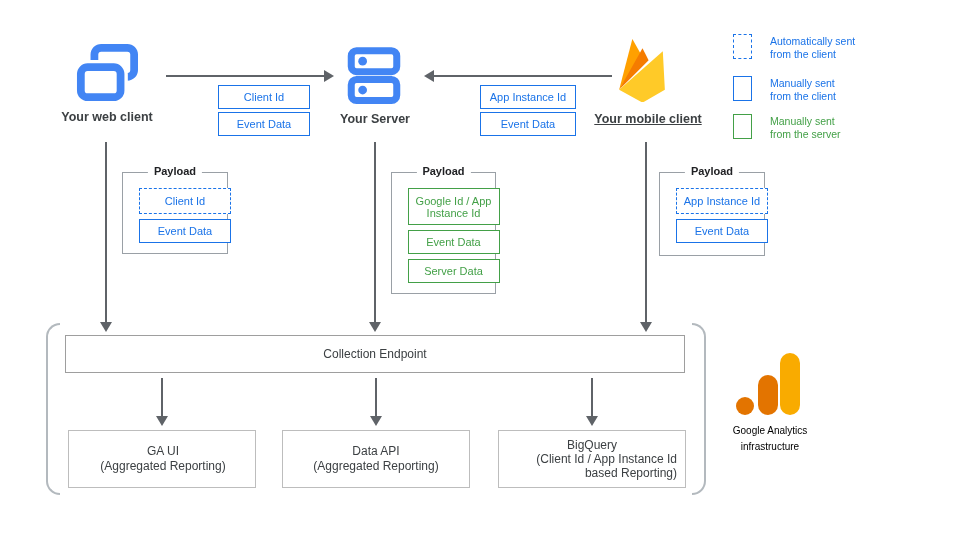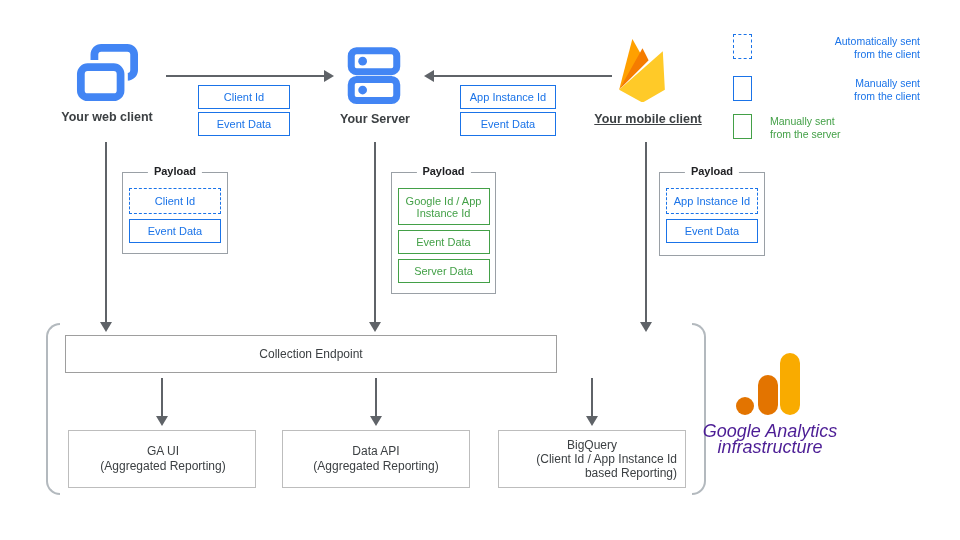--- a/index.html
+++ b/index.html
@@ -12,61 +12,61 @@
   .node-label{font-size:12.5px;font-weight:600;color:#3c4043;text-align:center;}
   
   .hline{height:2px;background:#5f6368;}
   .vline{width:2px;background:#5f6368;}
   .ah-right{width:0;height:0;border-top:6px solid transparent;border-bottom:6px solid transparent;border-left:10px solid #5f6368;}
   .ah-left{width:0;height:0;border-top:6px solid transparent;border-bottom:6px solid transparent;border-right:10px solid #5f6368;}
   .ah-down{width:0;height:0;border-left:6px solid transparent;border-right:6px solid transparent;border-top:10px solid #5f6368;}
   
   .chip{
     background:#fff;display:flex;align-items:center;justify-content:center;text-align:center;
-    font-size:11px;font-weight:500;line-height:12px;box-sizing:border-box;
+    font-size:11px;font-weight:500;line-height:12px;box-sizing:border-box;margin-left:20px;
   }
   .chip.blue{border:1.5px solid #1a73e8;color:#1a73e8;}
   .chip.dashed{border:1.5px dashed #1a73e8;color:#1a73e8;}
   .chip.green{border:1.5px solid #43A047;color:#43A047;}
   
   .payload{
     border:1px solid #9aa0a6;background:#fff;box-sizing:border-box;
     display:flex;flex-direction:column;align-items:center;gap:5px;padding-top:15px;
   }
   .payload .ptitle{
     position:absolute;top:-8px;left:50%;transform:translateX(-50%);
     background:#fff;padding:0 6px;font-size:11px;font-weight:bold;color:#202124;white-space:nowrap;
   }
   .payload .chip{width:92px;}
   
   .swatch{width:19px;height:25px;background:#fff;box-sizing:border-box;}
   .swatch.dashed{border:1.5px dashed #1a73e8;}
   .swatch.blue{border:1.5px solid #1a73e8;}
   .swatch.green{border:1.5px solid #43A047;}
   .legend-text{font-size:10.5px;font-weight:500;line-height:13px;}
-  .legend-text.blue{color:#1a73e8;text-align:right;}
+  .legend-text.blue{color:#1a73e8;}
   .legend-text.green{color:#43A047;}
   
   .bigbox{
     border:1px solid #9e9e9e;background:#fff;box-sizing:border-box;
     display:flex;align-items:center;justify-content:center;font-size:12px;color:#3c4043;
   }
   .outbox{
     border:1px solid #bdbdbd;background:#fff;box-sizing:border-box;
     display:flex;flex-direction:column;align-items:center;justify-content:center;
     text-align:center;font-size:12px;line-height:15px;color:#3c4043;padding:0 8px;
   }
   .outbox .sub{text-align:right;}
   
   .bracket-l{width:14px;height:172px;border:2px solid #b3b9be;border-right:none;border-radius:14px 0 0 14px;box-sizing:border-box;}
   .bracket-r{width:14px;height:172px;border:2px solid #b3b9be;border-left:none;border-radius:0 14px 14px 0;box-sizing:border-box;}
   
   .ga-dot{width:18px;height:18px;border-radius:50%;background:#E37400;}
   .ga-bar{border-radius:10px;}
-  .brand-text{font-size:18px;font-weight:500;line-height:16px;text-align:center;color:#4c1d95;font-style:italic;}
+  .brand-text{font-size:10px;font-weight:500;line-height:16px;text-align:center;color:#000000;}
 </style>
 </head>
 <body>
 
 <div class="canvas">
 
   <div class="abs" style="left:76px;top:40px;width:62px;height:64px;">
     <svg width="62" height="64" viewBox="0 0 64 64">
       <rect x="19" y="7" width="41" height="30" rx="7" fill="none" stroke="#4285F4" stroke-width="8"></rect>
       <rect x="5" y="27" width="41" height="31" rx="7" fill="#ffffff" stroke="#ffffff" stroke-width="15"></rect>
@@ -149,21 +149,21 @@
 
   <div class="abs payload" style="left:659px;top:172px;width:106px;height:84px;">
     <div class="ptitle">Payload</div>
     <div class="chip dashed" style="height:26px;">App Instance Id</div>
     <div class="chip blue" style="height:24px;">Event Data</div>
   </div>
 
   <div class="abs bracket-l" style="left:46px;top:323px;"></div>
   <div class="abs bracket-r" style="left:692px;top:323px;"></div>
 
-  <div class="abs bigbox" style="left:65px;top:335px;width:492px;height:38px;">
+  <div class="abs bigbox" style="left:65px;top:335px;width:620px;height:38px;">
     <span>Collection Endpoint</span>
   </div>
 
   <div class="abs vline" style="left:161px;top:378px;height:40px;"></div>
   <div class="abs ah-down" style="left:156px;top:416px;"></div>
 
   <div class="abs vline" style="left:375px;top:378px;height:40px;"></div>
   <div class="abs ah-down" style="left:370px;top:416px;"></div>
 
   <div class="abs vline" style="left:591px;top:378px;height:40px;"></div>

